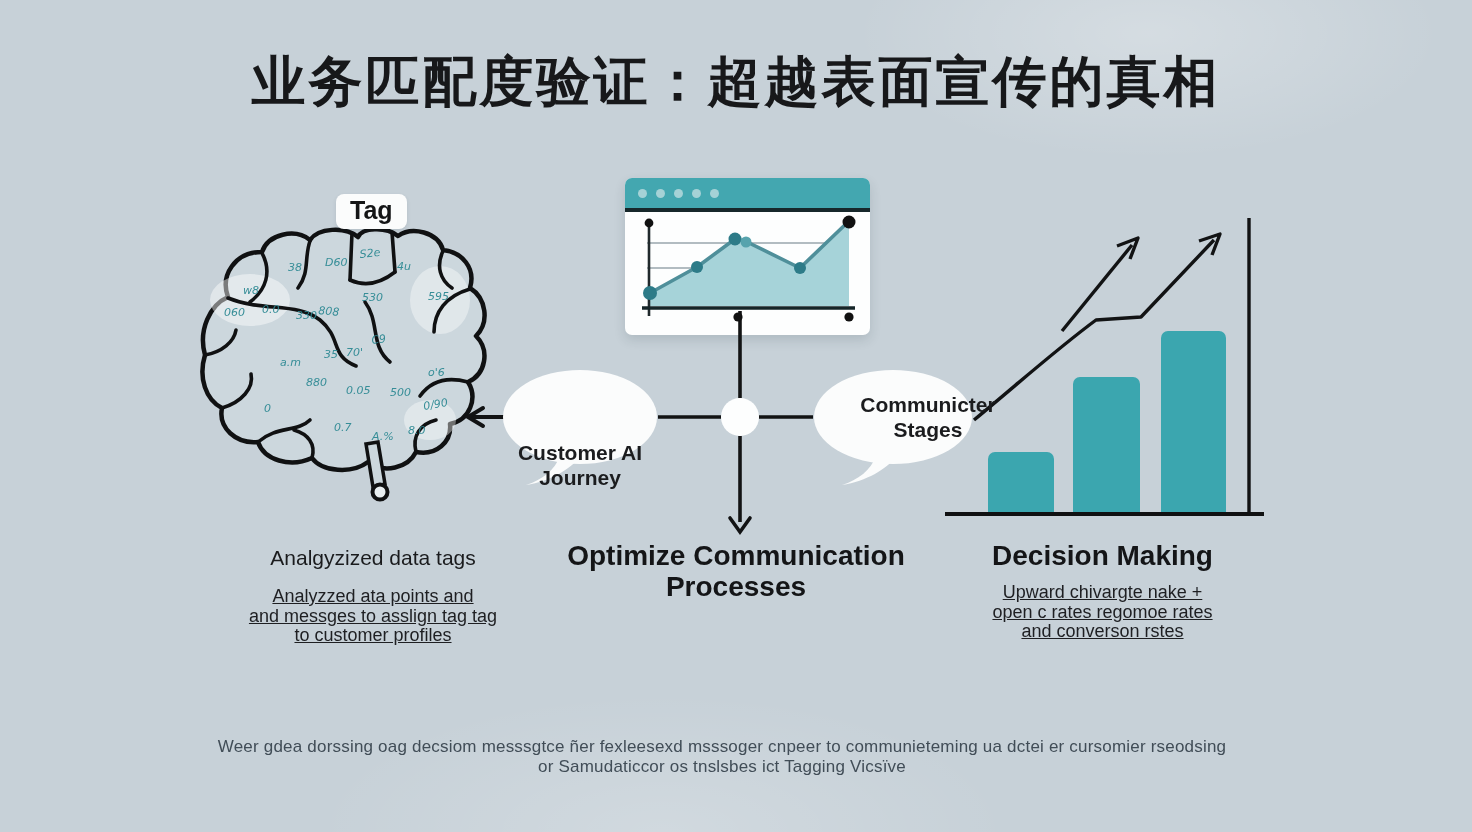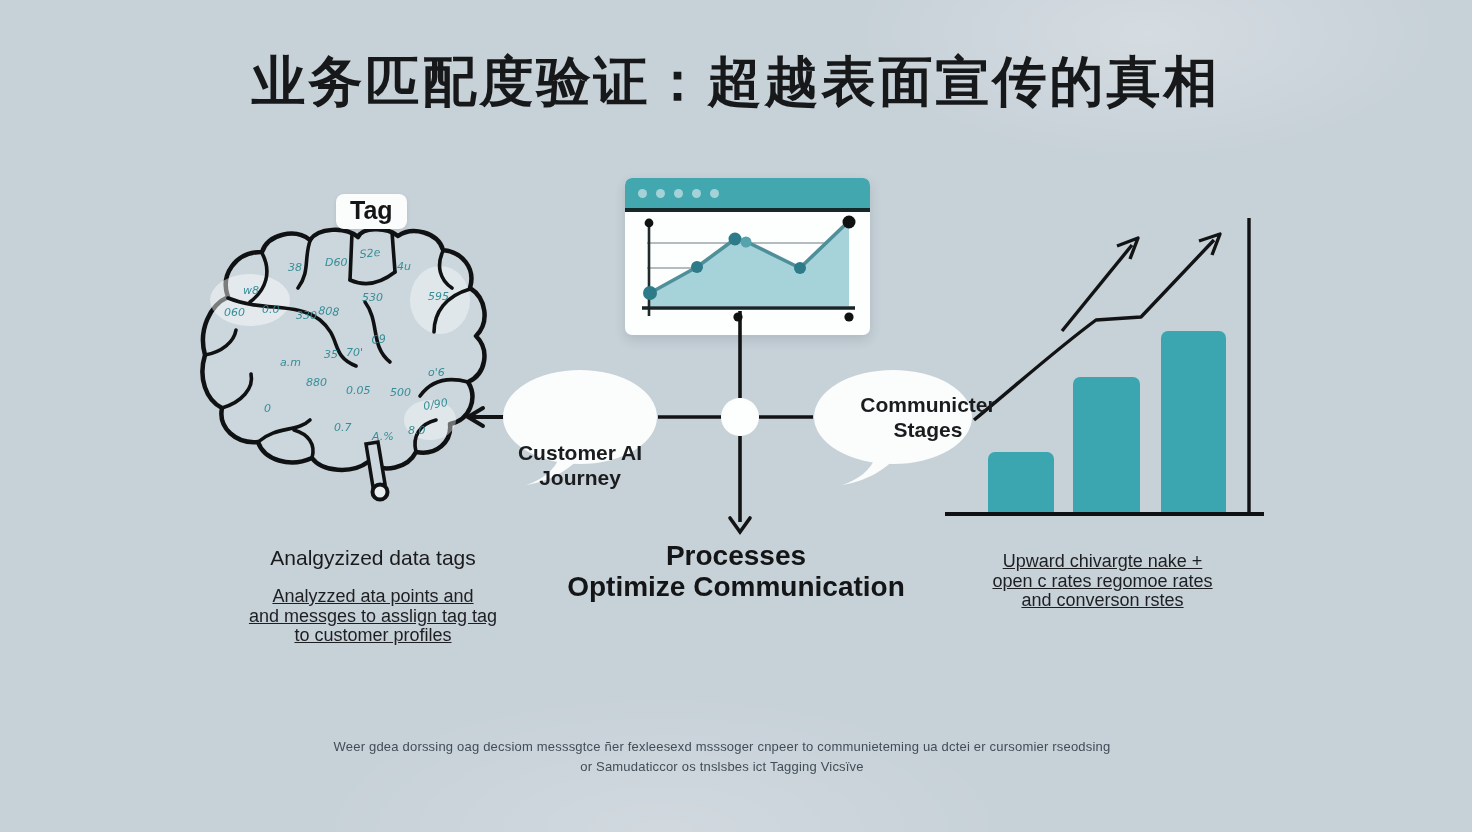--- a/index.html
+++ b/index.html
@@ -46,21 +46,21 @@
   .col-heading{font-size:28px;font-weight:800;line-height:31px;color:#141517;}
   .col-subheading{font-size:21px;font-weight:400;margin-top:6px;color:#1a1b1d;}
   .col-body{font-size:18px;font-weight:500;line-height:19.5px;margin-top:12px;color:#1e1f22;text-decoration:underline;}
   #col-1{left:223px;top:540px;width:300px;}
   #col-2{left:561px;top:540px;width:350px;}
   #col-3{left:950px;top:540px;width:305px;}
   #col-1 .col-body{margin-top:17px;}
   
   #footer{
     left:0;top:737px;width:1444px;text-align:center;z-index:3;
-    font-size:13px;font-weight:500;color:#414d57;line-height:20px;letter-spacing:.2px;
+    font-size:17px;font-weight:500;color:#414d57;line-height:20px;letter-spacing:.2px;
   }
 </style>
 </head>
 <body>
 
 <div id="canvas">
 
   <div id="title" class="abs">业务匹配度验证：超越表面宣传的真相</div>
 
   <div id="window" class="abs">
@@ -215,27 +215,28 @@
     <div class="col-subheading">Analgyzized data tags</div>
     <div class="col-body">
       <div>Analyzzed ata points and</div>
       <div>and messges to asslign tag tag</div>
       <div>to customer profiles</div>
     </div>
   </div>
 
   <div id="col-2" class="abs col">
     <div class="col-heading">
+      <div>Optimize Communication</div>
       <div>Processes</div>
-      <div>Optimize Communication</div>
     </div>
   </div>
 
   <div id="col-3" class="abs col">
     <div class="col-heading">
+      <div>Decision Making</div>
     </div>
     <div class="col-body">
       <div>Upward chivargte nake +</div>
       <div>open c rates regomoe rates</div>
       <div>and converson rstes</div>
     </div>
   </div>
 
   <div id="footer" class="abs">
     <div>Weer gdea dorssing oag decsiom messsgtce ñer fexleesexd msssoger cnpeer to communieteming ua dctei er cursomier rseodsing</div>

